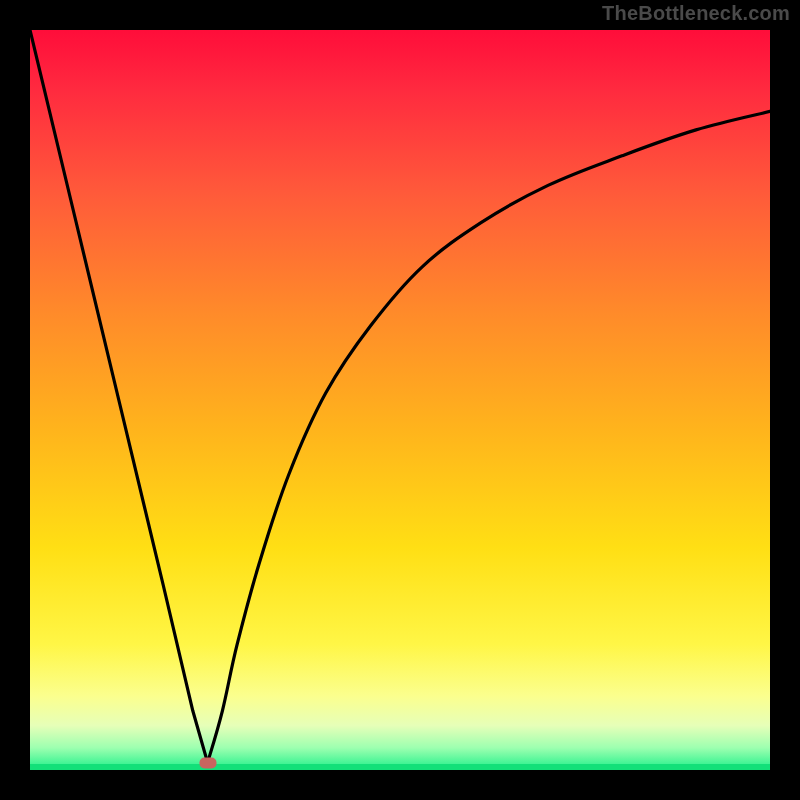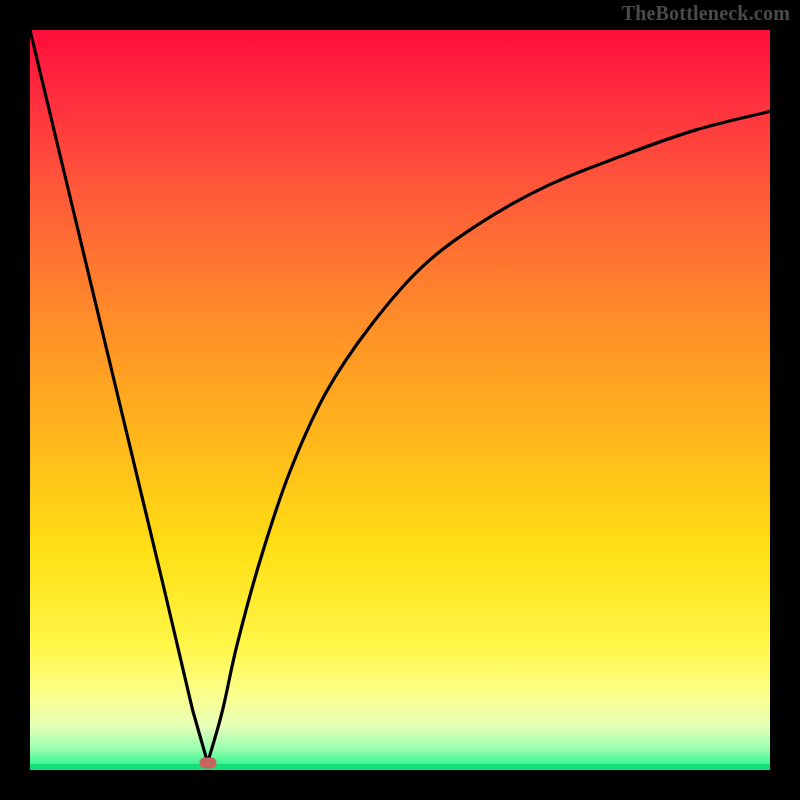--- a/index.html
+++ b/index.html
@@ -9,21 +9,20 @@
     height: 800px;
     overflow: hidden;
     background: #000;
     font-family: Arial, Helvetica, sans-serif;
   }
   .frame {
     position: relative;
     width: 800px;
     height: 800px;
     background: #000;
-    font-family: Liberation Serif, serif;
   }
   .watermark {
     position: absolute;
     top: 2px;
     right: 10px;
     font-size: 20px;
     font-weight: 600;
     color: #4a4a4a;
     letter-spacing: 0.2px;
     z-index: 10;

